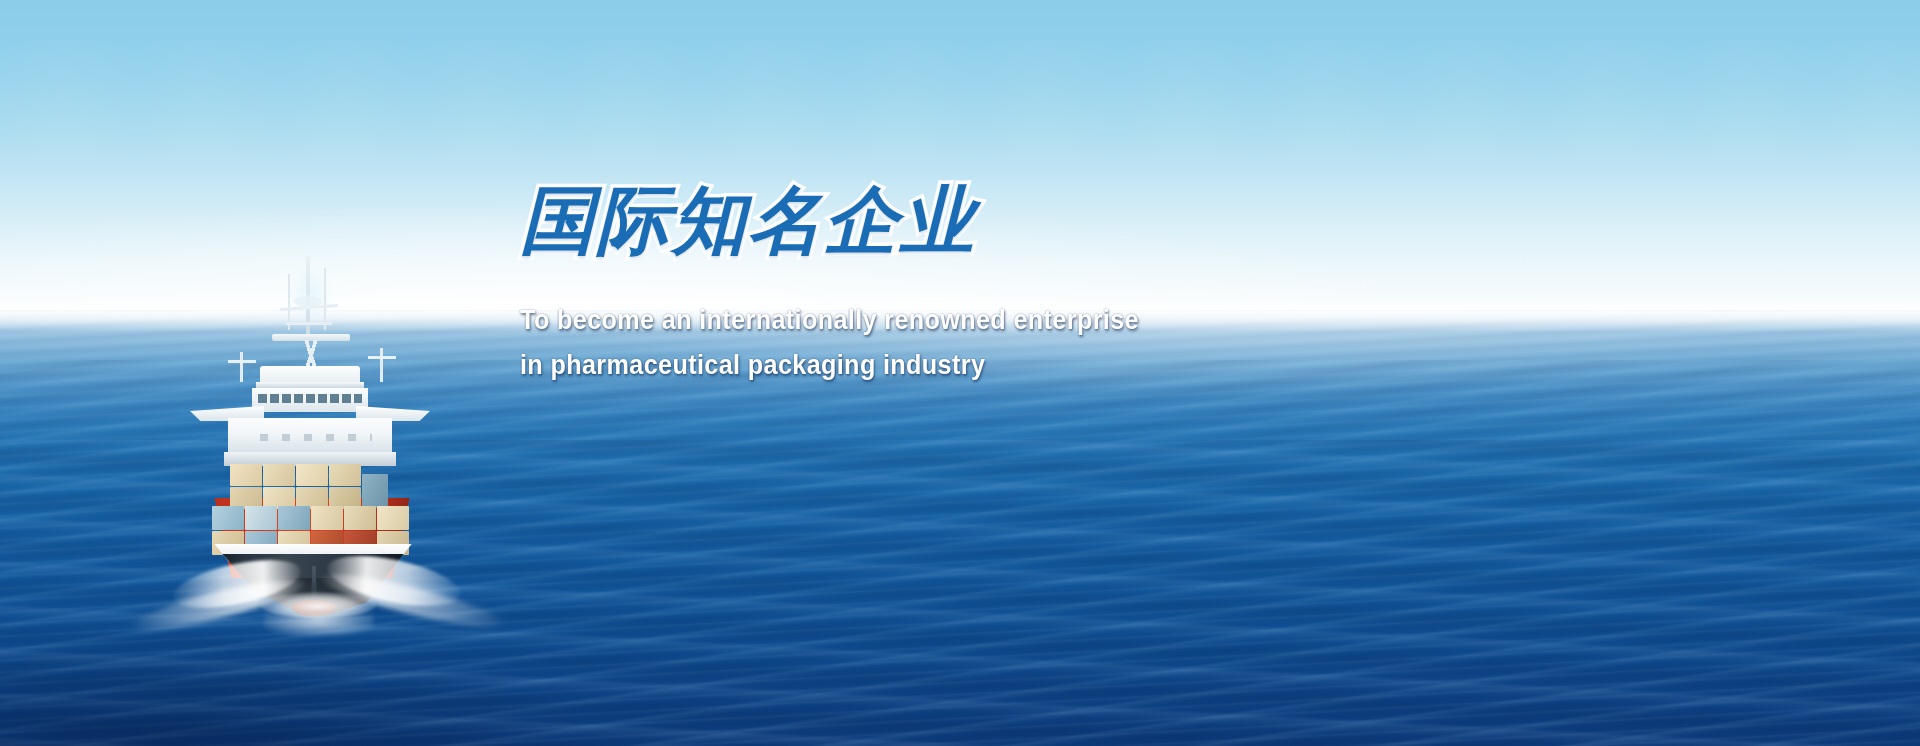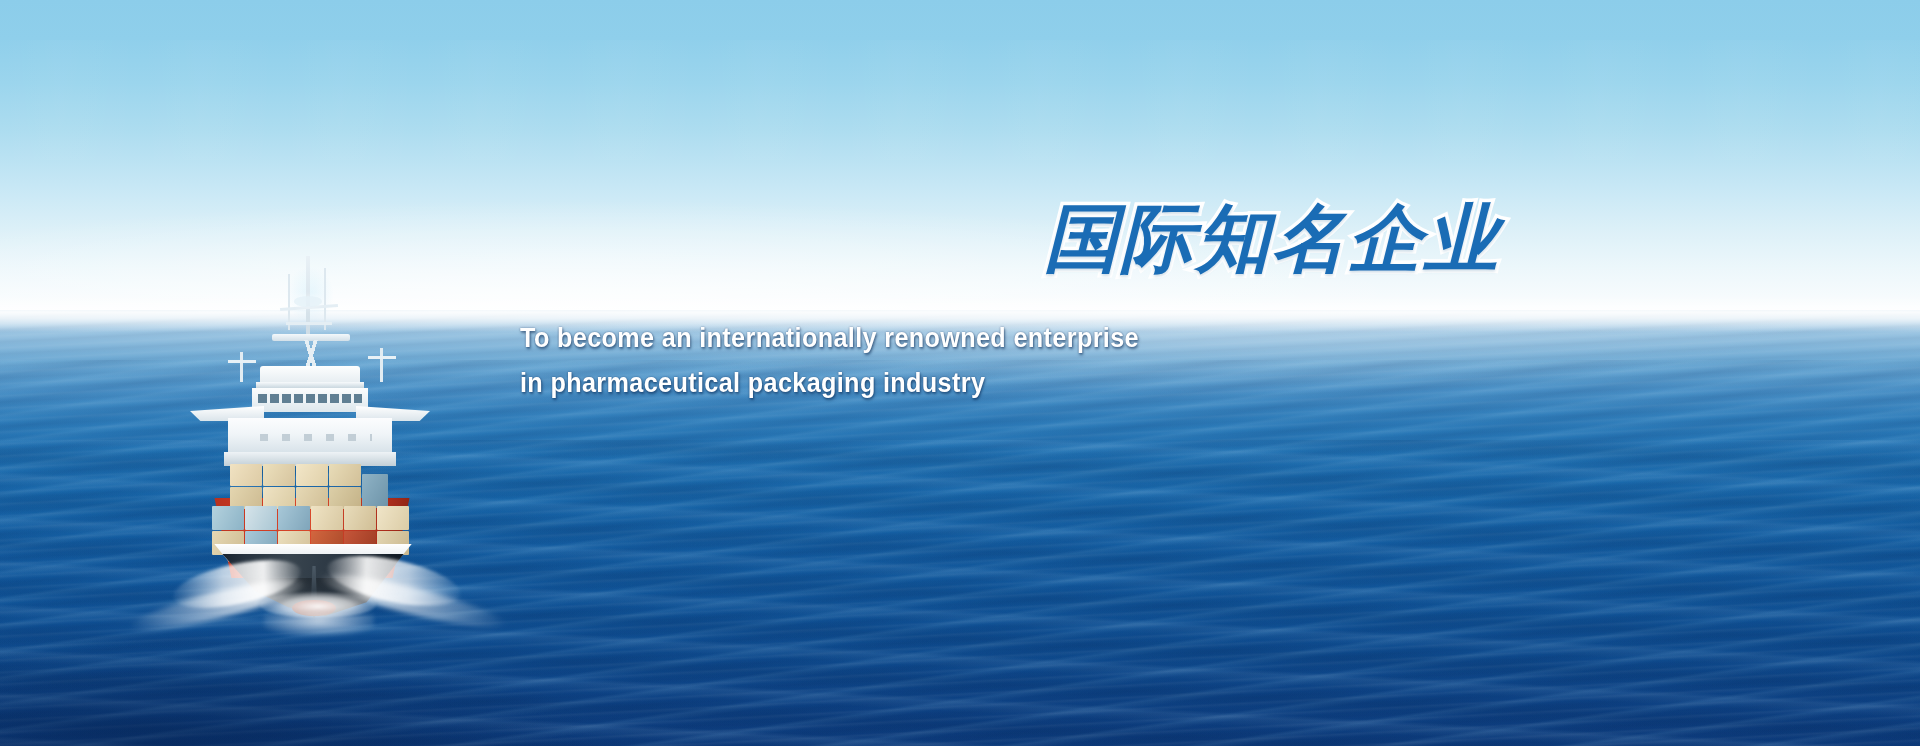--- a/index.html
+++ b/index.html
@@ -230,21 +230,21 @@
     line-height:1.17;
     letter-spacing:2px;
     color:#1a6cb5;
     -webkit-text-stroke:7px #ffffff;
     paint-order:stroke fill;
     text-shadow:0 2px 3px rgba(120,160,190,.35);
     white-space:nowrap;
     margin:0;
   }
   .headline .ln{display:block;}
-  .headline .ln2{margin-top:18px;text-align:right;}
+  .headline .ln2{margin-top:0;}
 
   .subcopy{
     margin-top:32px;
   }
   .subline{
     display:block;
     font-size:28px;
     font-weight:bold;
     line-height:1.62;
     color:#ffffff;

